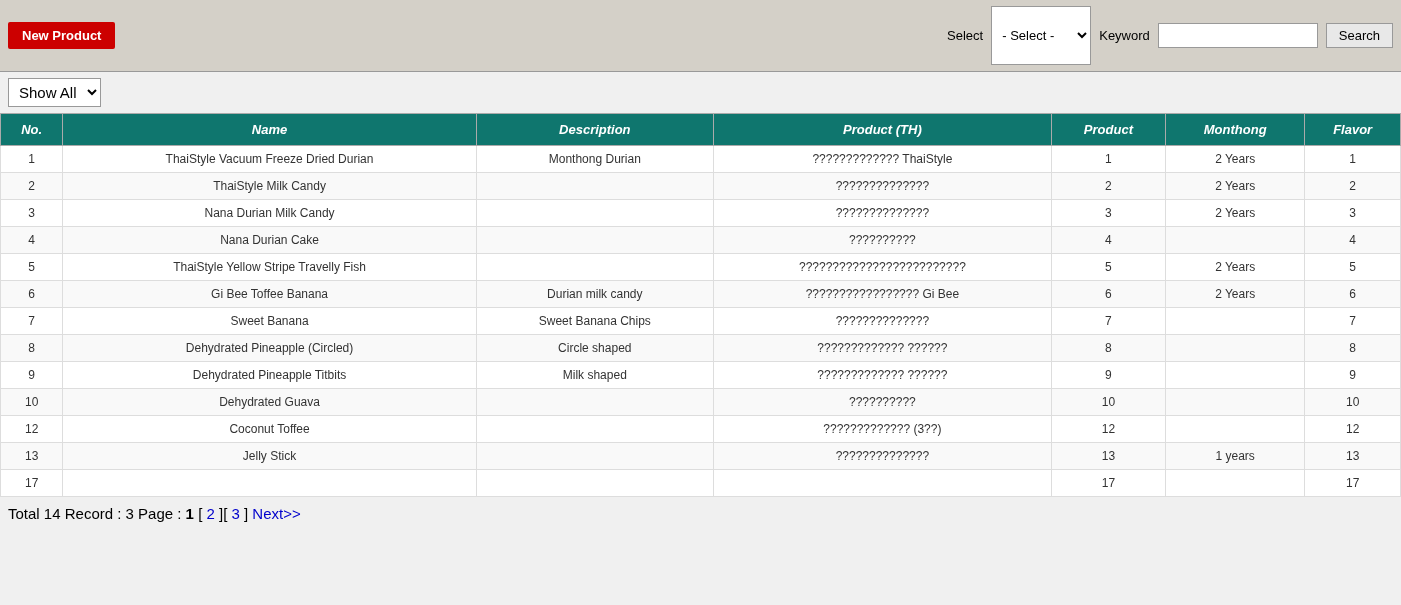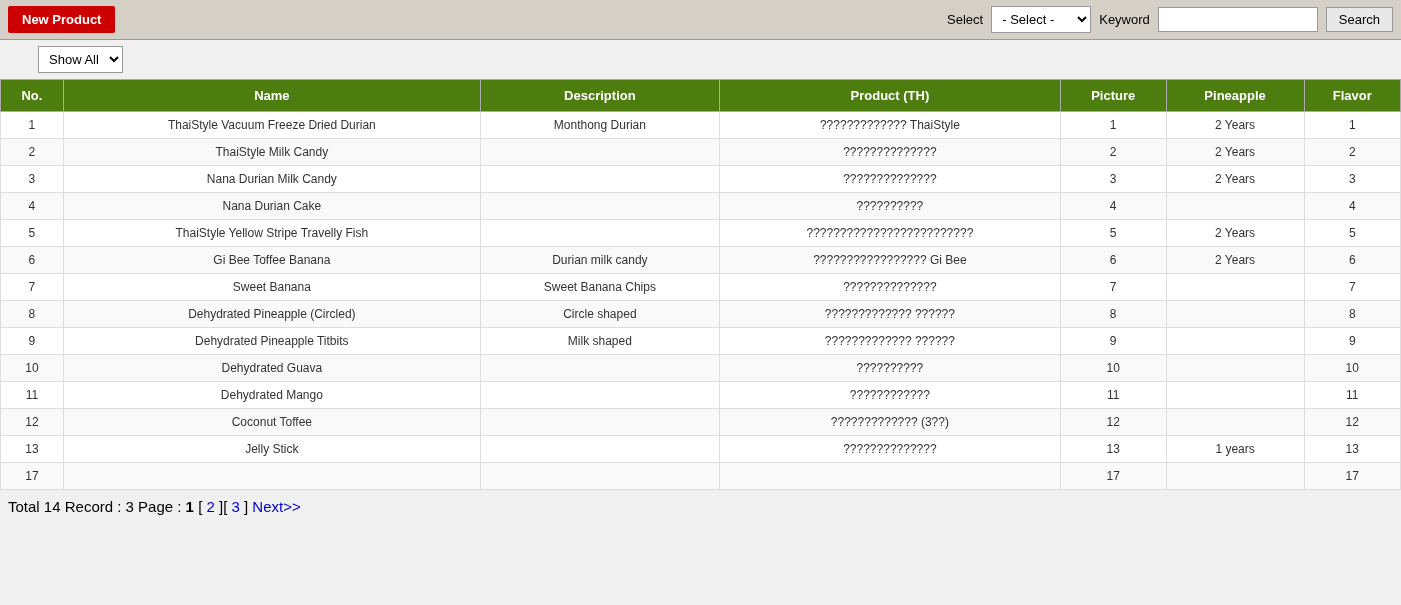--- a/index.html
+++ b/index.html
@@ -26,21 +26,21 @@
     }
 
     .spacer { flex: 1; }
 
     .select-label, .keyword-label {
       font-size: 13px;
       font-weight: normal;
     }
 
     .top-select {
-      padding: 4px 6px;
+      padding: 20px 6px;
       font-size: 13px;
       border: 1px solid #999;
       background: white;
     }
 
     .keyword-input {
       padding: 4px 6px;
       font-size: 13px;
       border: 1px solid #999;
       background: white;
@@ -55,39 +55,39 @@
       cursor: pointer;
     }
 
     .filter-bar {
       padding: 6px 8px;
       background: #f0f0f0;
     }
 
     .filter-select {
       padding: 4px 6px;
-      font-size: 13px;
-      border: 1px solid #999;
-      background: white;
-      margin-left: 30px;
+      font-size: 15px;
+      border: 1px solid #999;
+      background: white;
     }
 
     table {
       width: 100%;
       border-collapse: collapse;
       background: white;
     }
 
     thead tr th {
-      background: #4d7c0f;
+      background: #0f766e;
       color: white;
       padding: 8px 6px;
       text-align: center;
       border: 1px solid #aaa;
       font-size: 13px;
+      font-style: italic;
     }
 
     tbody tr td {
       padding: 6px 8px;
       text-align: center;
       border: 1px solid #ddd;
       font-size: 12px;
       color: #333;
     }
 
@@ -133,22 +133,22 @@
   </select>
 </div>
 
 <table>
   <thead>
     <tr>
       <th>No.</th>
       <th>Name</th>
       <th>Description</th>
       <th>Product (TH)</th>
-      <th>Picture</th>
-      <th>Pineapple</th>
+      <th>Product</th>
+      <th>Monthong</th>
       <th>Flavor</th>
     </tr>
   </thead>
   <tbody id="table-body">
   <tr>
         <td>1</td>
         <td>ThaiStyle Vacuum Freeze Dried Durian</td>
         <td>Monthong Durian</td>
         <td>????????????? ThaiStyle</td>
         <td>1</td>
@@ -230,29 +230,20 @@
       <tr>
         <td>10</td>
         <td>Dehydrated Guava</td>
         <td></td>
         <td>??????????</td>
         <td>10</td>
         <td></td>
         <td>10</td>
       </tr>
       <tr>
-        <td>11</td>
-        <td>Dehydrated Mango</td>
-        <td></td>
-        <td>????????????</td>
-        <td>11</td>
-        <td></td>
-        <td>11</td>
-      </tr>
-      <tr>
         <td>12</td>
         <td>Coconut Toffee</td>
         <td></td>
         <td>????????????? (3??)</td>
         <td>12</td>
         <td></td>
         <td>12</td>
       </tr>
       <tr>
         <td>13</td>

